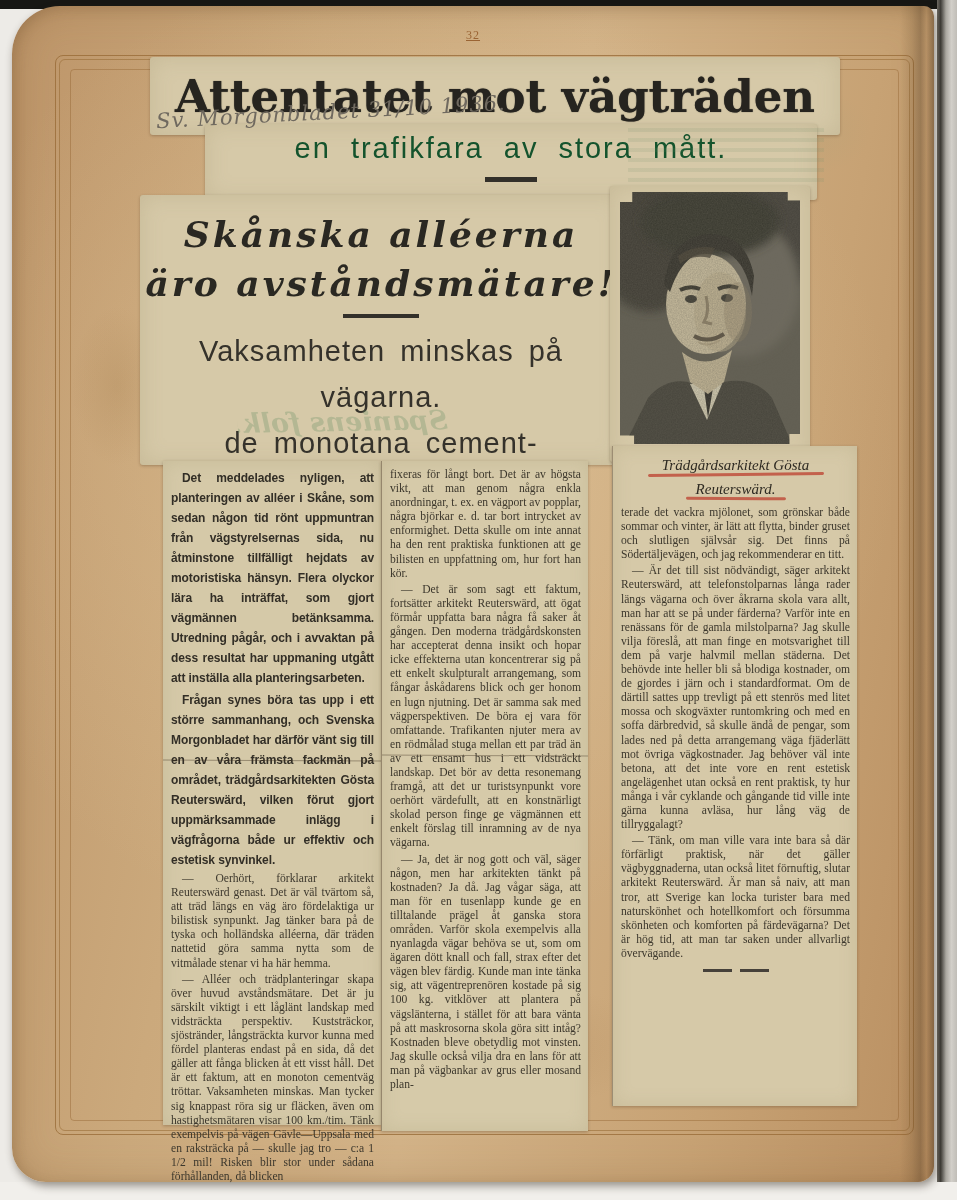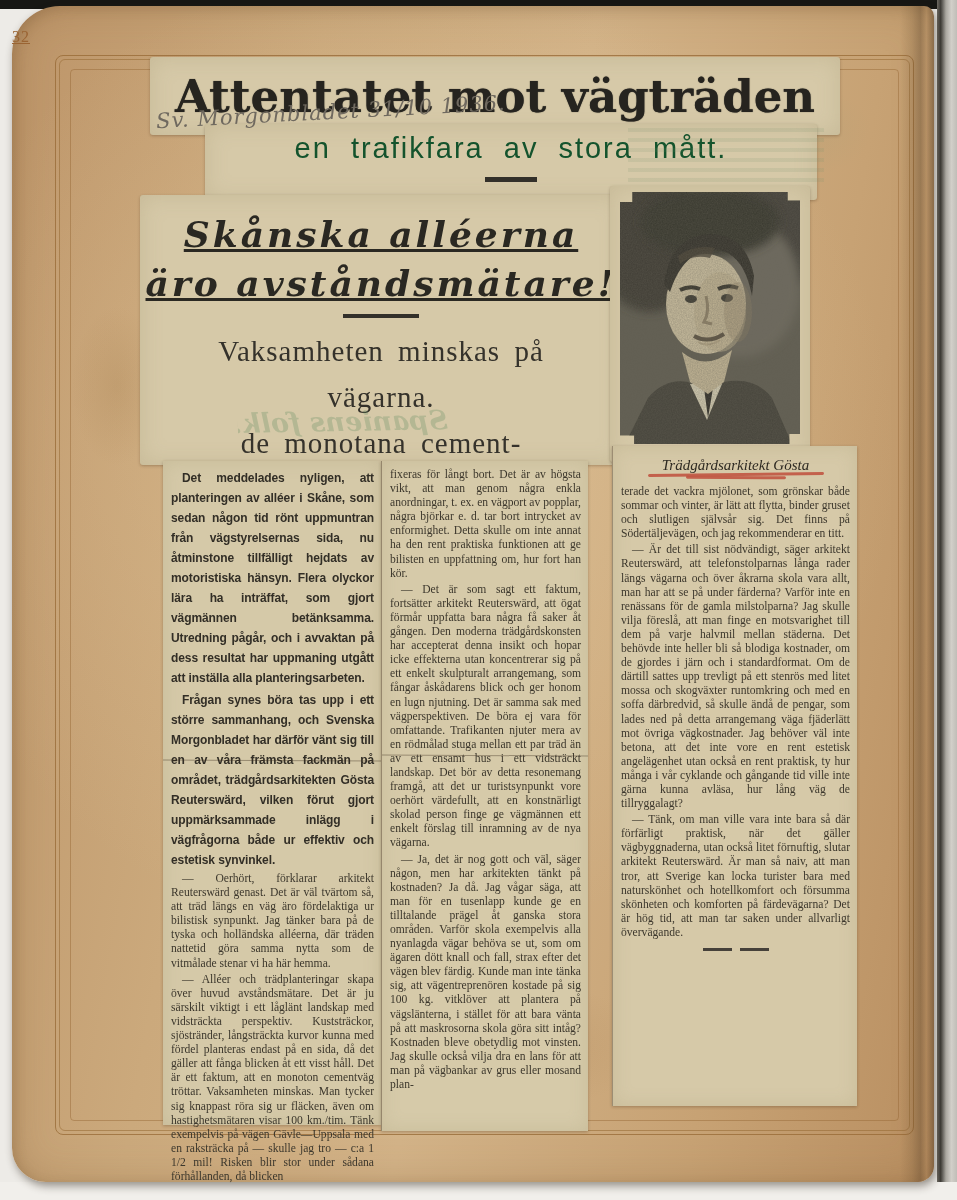--- a/index.html
+++ b/index.html
@@ -21,40 +21,40 @@
   .stain{position:absolute;border-radius:50%;pointer-events:none;}
   .stain.s1{left:60px;top:300px;width:90px;height:160px;background:radial-gradient(closest-side,rgba(150,110,60,.18),rgba(150,110,60,0));}
   .stain.s2{left:420px;top:980px;width:220px;height:120px;background:radial-gradient(closest-side,rgba(140,100,55,.12),rgba(140,100,55,0));}
   .stain.s3{left:720px;top:80px;width:140px;height:90px;background:radial-gradient(closest-side,rgba(150,160,120,.14),rgba(150,160,120,0));}
 
   .frame{position:absolute;border:1px solid rgba(148,103,50,.72);}
   .frame.fa{left:43px;top:49px;width:857px;height:1078px;border-radius:8px;}
   .frame.fb{left:47px;top:53px;width:849px;height:1070px;border-radius:6px;border-color:rgba(148,103,50,.55);}
   .frame.fc{left:58px;top:63px;width:827px;height:1050px;border-radius:4px;border-color:rgba(148,103,50,.45);}
 
-  .pageno{position:absolute;left:0;top:22px;width:922px;text-align:left;
-        font-size:16px;letter-spacing:1px;color:#9a6433;text-decoration:underline;}
+  .pageno{position:absolute;left:0;top:22px;width:922px;text-align:center;
+        font-size:12px;letter-spacing:1px;color:#9a6433;text-decoration:underline;}
 
   .clip{position:absolute;z-index:3;background:#d6c9a8;border-radius:3px;
         box-shadow:0 1px 3px rgba(60,40,20,.30), inset 0 0 22px rgba(150,140,100,.25);}
   .clip-head{left:150px;top:57px;width:690px;height:78px;display:flex;align-items:center;justify-content:center;}
   .headline{font-family:"DejaVu Serif","Liberation Serif",serif;font-weight:bold;
         font-size:45px;color:#26241f;letter-spacing:0px;white-space:nowrap;
         text-shadow:0 0 1px rgba(38,36,31,.8);}
   .clip-sub{left:205px;top:124px;width:612px;height:76px;text-align:center;}
   .subheadline{font-family:Liberation Sans, sans-serif;font-size:29px;color:#14532d;
         letter-spacing:2px;word-spacing:10px;margin-top:8px;white-space:nowrap;}
   .rule{background:#33302a;margin:0 auto;}
   .rule.r-sub{width:52px;height:5px;margin-top:12px;}
 
   .clip-deck{left:140px;top:195px;width:482px;height:270px;text-align:center;padding-top:15px;box-sizing:border-box;}
   .deck-line{font-family:"DejaVu Serif","Liberation Serif",serif;font-style:italic;font-weight:bold;
-        font-size:36px;color:#2a2822;letter-spacing:3px;line-height:1.35;white-space:nowrap;text-decoration:underline;}
+        font-size:36px;color:#2a2822;letter-spacing:3px;line-height:1.35;white-space:nowrap;}
   .rule.r-deck{width:76px;height:4px;margin-top:7px;margin-bottom:10px;}
-  .kicker-line{font-family:Liberation Serif, serif;font-size:29px;color:#35322b;
+  .kicker-line{font-family:Liberation Sans, sans-serif;font-size:29px;color:#35322b;
         letter-spacing:1px;word-spacing:6px;line-height:46px;white-space:nowrap;}
   .rule.r-kicker{width:58px;height:4px;margin-top:3px;
         background:repeating-linear-gradient(90deg,#3a362e 0 14px,rgba(0,0,0,0) 14px 18px);}
 
   .handwriting{position:absolute;left:156px;top:100px;z-index:6;
         font-family:"DejaVu Serif","Liberation Serif",serif;font-style:italic;
         font-size:21px;color:#6f695f;transform:rotate(-3deg);letter-spacing:1px;white-space:nowrap;}
 
   .bleed{position:absolute;z-index:4;pointer-events:none;}
   .bleed.b1{left:628px;top:128px;width:196px;height:60px;opacity:.5;
@@ -181,20 +181,21 @@
     <p>fixeras för långt bort. Det är av högsta vikt, att man genom några enkla anordningar, t. ex. en vägport av popplar, några björkar e. d. tar bort intrycket av enformighet. Detta skulle om inte annat ha den rent praktiska funktionen att ge bilisten en uppfattning om, hur fort han kör.</p>
     <p class="indent">— Det är som sagt ett faktum, fortsätter arkitekt Reuterswärd, att ögat förmår uppfatta bara några få saker åt gången. Den moderna trädgårdskonsten har accepterat denna insikt och hopar icke effekterna utan koncentrerar sig på ett enkelt skulpturalt arrangemang, som fångar åskådarens blick och ger honom en lugn njutning. Det är samma sak med vägperspektiven. De böra ej vara för omfattande. Trafikanten njuter mera av en rödmålad stuga mellan ett par träd än av ett ensamt hus i ett vidsträckt landskap. Det bör av detta resonemang framgå, att det ur turistsynpunkt vore oerhört värdefullt, att en konstnärligt skolad person finge ge vägmännen ett enkelt förslag till inramning av de nya vägarna.</p>
     <p class="indent">— Ja, det är nog gott och väl, säger någon, men har arkitekten tänkt på kostnaden? Ja då. Jag vågar säga, att man för en tusenlapp kunde ge en tilltalande prägel åt ganska stora områden. Varför skola exempelvis alla nyanlagda vägar behöva se ut, som om ägaren dött knall och fall, strax efter det vägen blev färdig. Kunde man inte tänka sig, att vägentreprenören kostade på sig 100 kg. vitklöver att plantera på vägslänterna, i stället för att bara vänta på att maskrosorna skola göra sitt intåg? Kostnaden bleve obetydlig mot vinsten. Jag skulle också vilja dra en lans för att man på vägbankar av grus eller mosand plan-</p>
     <div class="seam" style="top:294px"></div>
   </div>
 
   <div class="col col3">
     <div class="caption">
       <div>Trädgårdsarkitekt Gösta</div>
       <div class="red-under u1"></div>
+      <div>Reuterswärd.</div>
       <div class="red-under u2"></div>
     </div>
     <p>terade det vackra mjölonet, som grönskar både sommar och vinter, är lätt att flytta, binder gruset och slutligen självsår sig. Det finns på Södertäljevägen, och jag rekommenderar en titt.</p>
     <p class="indent">— Är det till sist nödvändigt, säger arkitekt Reuterswärd, att telefonstolparnas långa rader längs vägarna och över åkrarna skola vara allt, man har att se på under färderna? Varför inte en renässans för de gamla milstolparna? Jag skulle vilja föreslå, att man finge en motsvarighet till dem på varje halvmil mellan städerna. Det behövde inte heller bli så blodiga kostnader, om de gjordes i järn och i standardformat. Om de därtill sattes upp trevligt på ett stenrös med litet mossa och skogväxter runtomkring och med en soffa därbredvid, så skulle ändå de pengar, som lades ned på detta arrangemang väga fjäderlätt mot övriga vägkostnader. Jag behöver väl inte betona, att det inte vore en rent estetisk angelägenhet utan också en rent praktisk, ty hur många i vår cyklande och gångande tid ville inte gärna kunna avläsa, hur lång väg de tillryggalagt?</p>
     <p class="indent">— Tänk, om man ville vara inte bara så där förfärligt praktisk, när det gäller vägbyggnaderna, utan också litet förnuftig, slutar arkitekt Reuterswärd. Är man så naiv, att man tror, att Sverige kan locka turister bara med naturskönhet och hotellkomfort och försumma skönheten och komforten på färdevägarna? Det är hög tid, att man tar saken under allvarligt övervägande.</p>
     <div class="rule r-end"></div>
   </div>
 
 </div>
 

